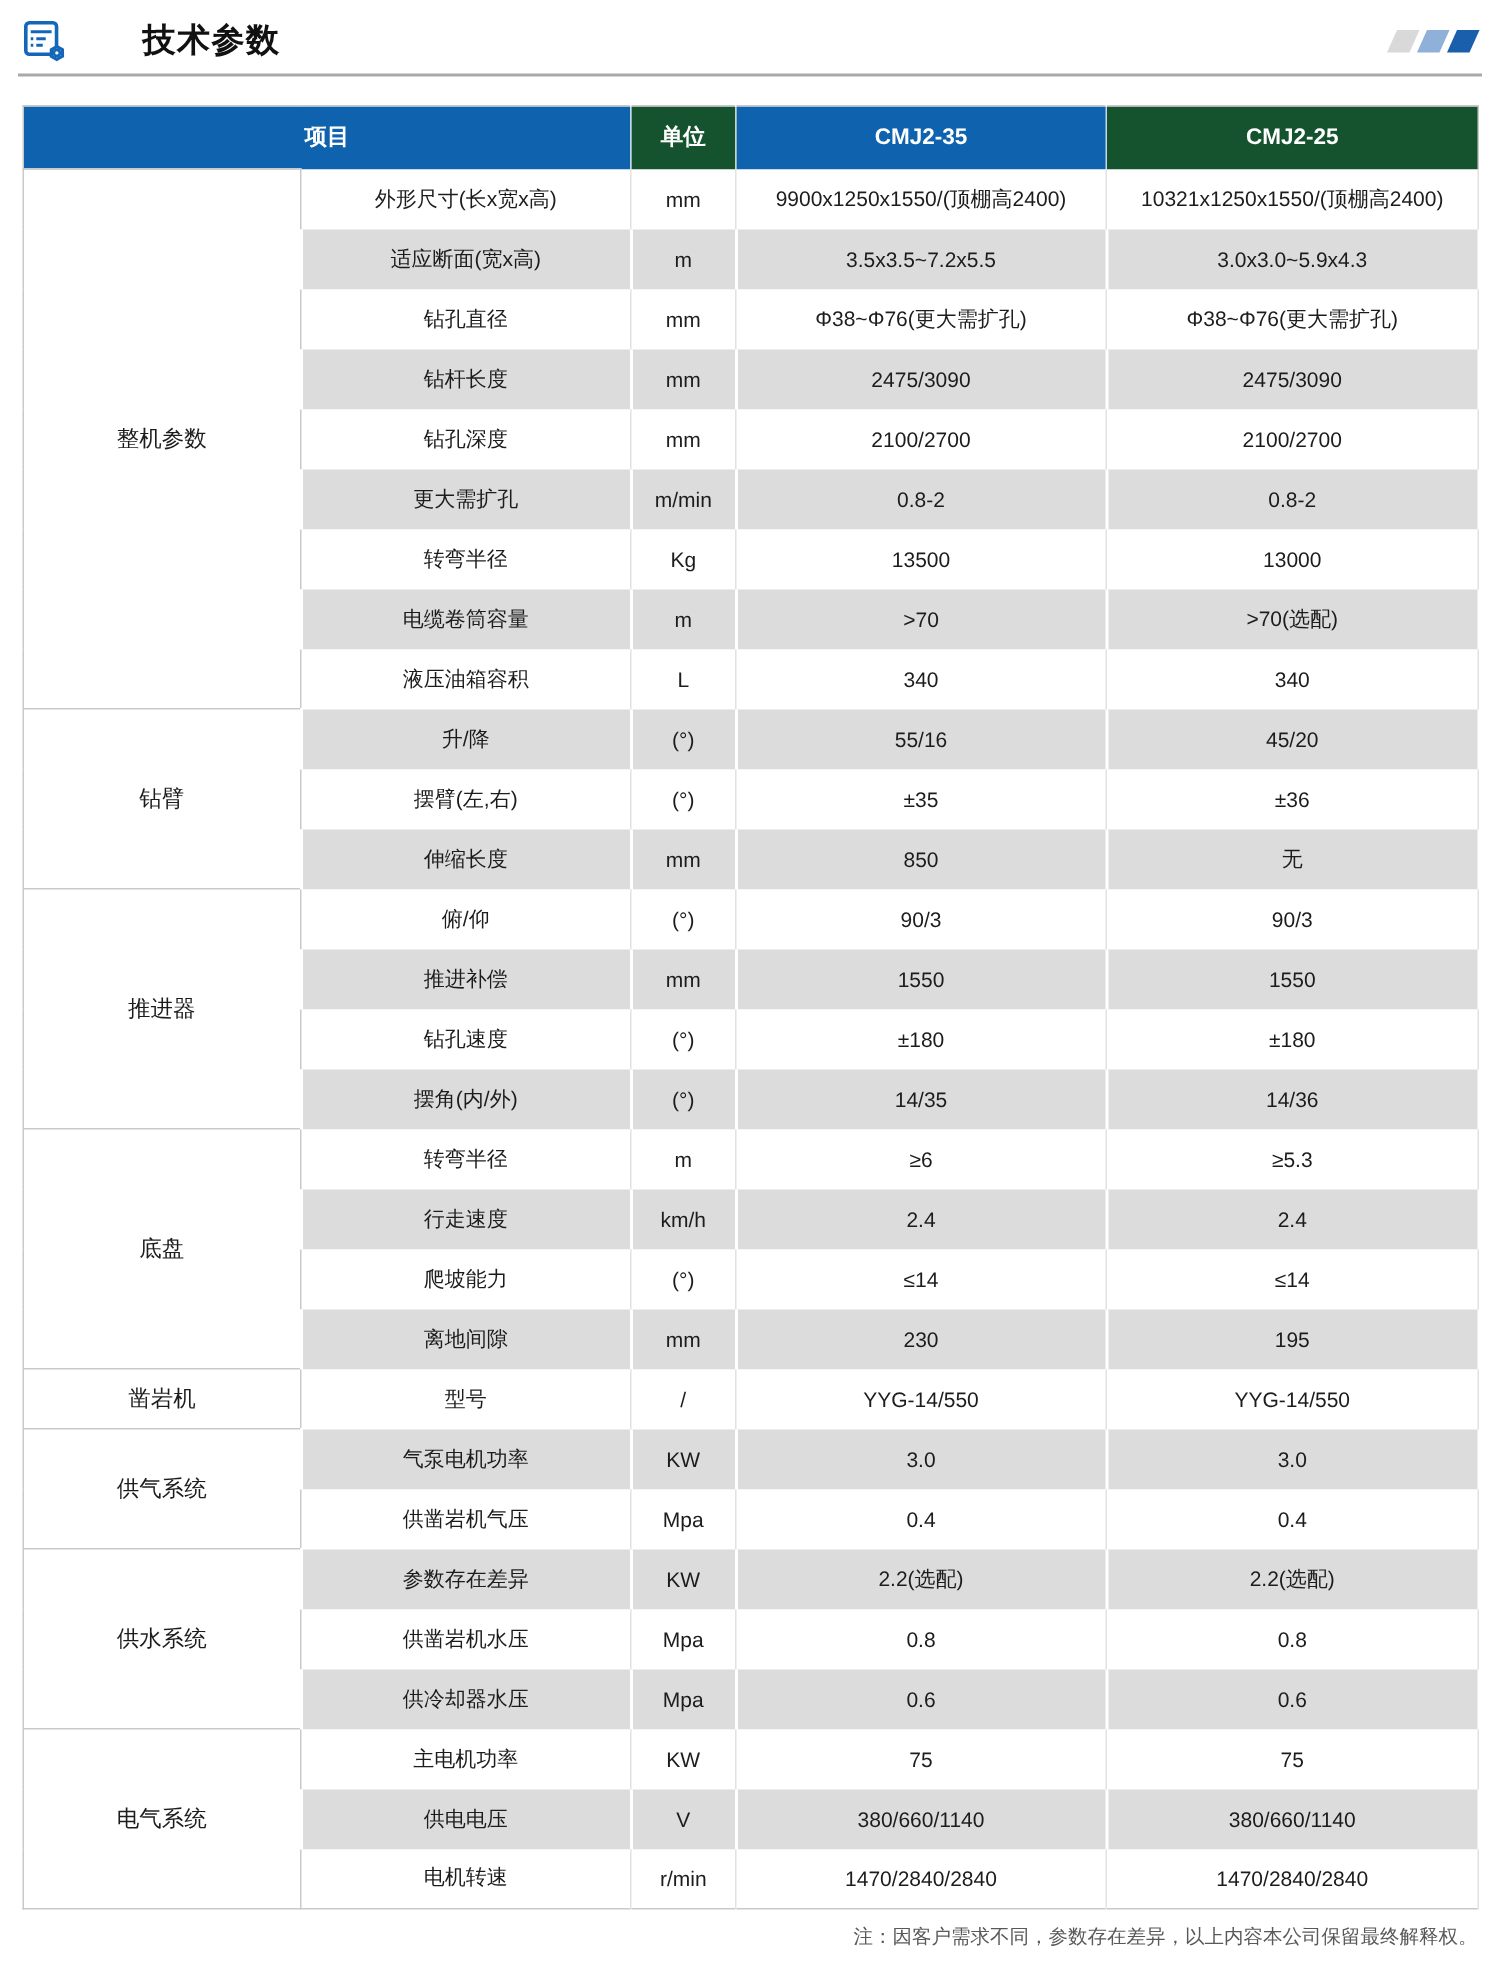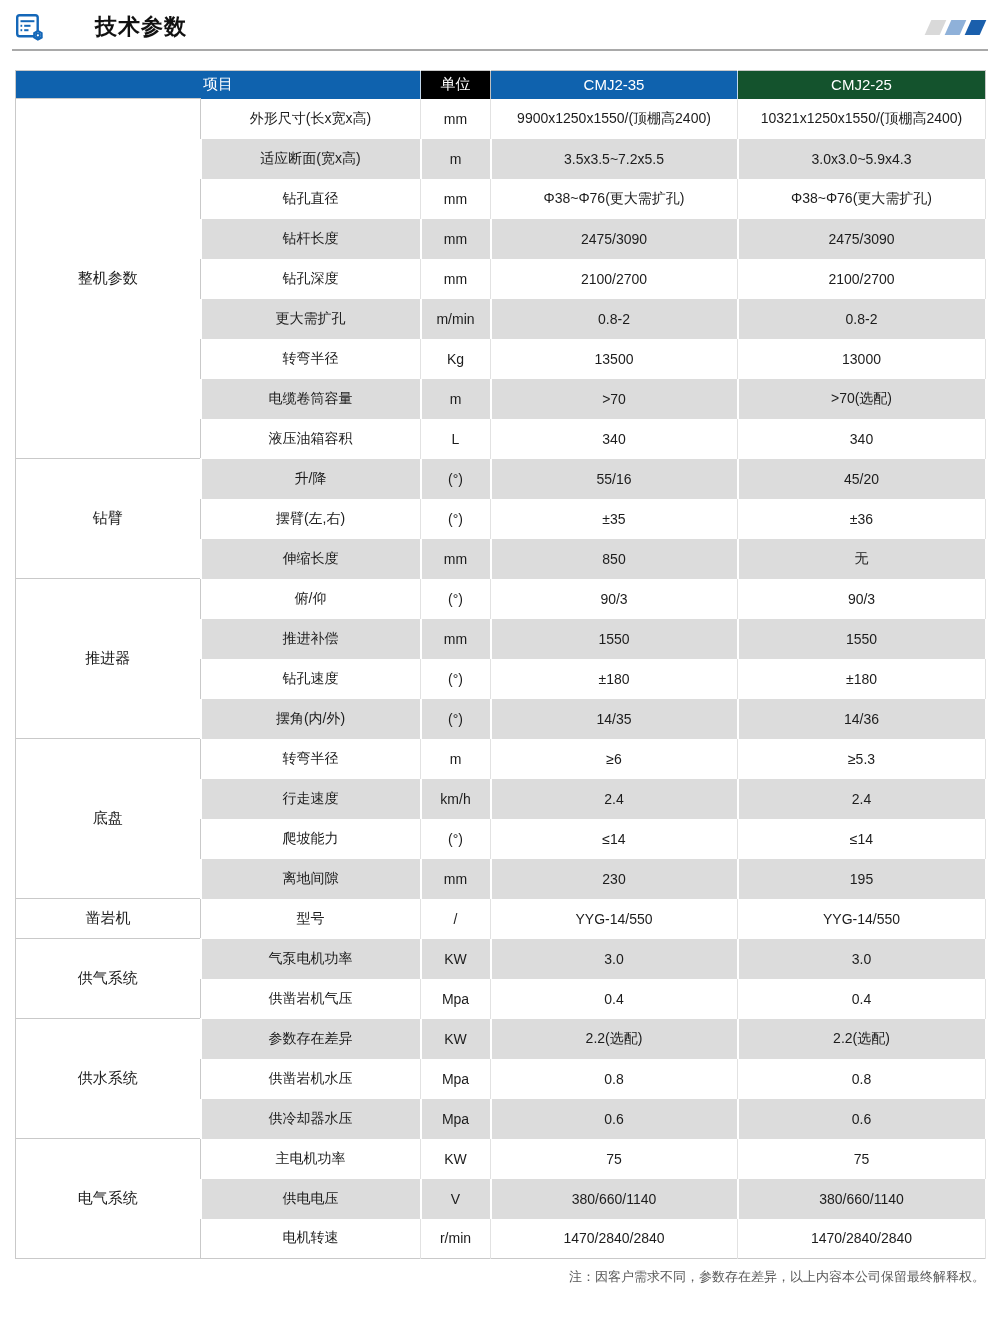--- a/index.html
+++ b/index.html
@@ -11,21 +11,21 @@
   .hdr { margin:0 12px 0 12px; padding:12px 3px 7px 3px;
          border-bottom:2px solid #a9a9a9; display:flex; align-items:center; position:relative;gap:43px; }
   .hdr .ticon { width:30px; height:30px; margin-right:7px; flex:0 0 auto; }
   .hdr h1 { font-size:22px; font-weight:bold; color:#111; letter-spacing:1px; }
   .deco { position:absolute; right:5px; bottom:14px; display:flex; }
   .deco span { width:15px; height:15px; margin-left:5px; transform:skewX(-24deg); display:block; }
 
   
   table { width:970px; margin:19px 15px 0 15px; border-collapse:collapse;
           table-layout:fixed; border:1px solid #c9c9c9; }
-  thead th { height:28px; color:#ffffff; font-size:15px; font-weight:normal;
+  thead th { height:42px; color:#ffffff; font-size:15px; font-weight:bold;
              text-align:center; vertical-align:middle;
              border-right:1px solid rgba(255,255,255,.75); }
   thead th:last-child { border-right:none; }
   td { height:40px; text-align:center; vertical-align:middle; font-size:14px; color:#1c1c1c; }
   td.section { background:#ffffff; border:1px solid #c9c9c9; font-size:15px; }
   tr.white td.data { background:#ffffff; border-left:1px solid #e2e2e2; border-right:1px solid #e2e2e2; }
   tr.gray  td.data { background:#dcdcdc; border-left:2px solid #ffffff; border-right:2px solid #ffffff; }
   td.data:last-child { border-right:none; }
 
   
@@ -59,21 +59,21 @@
     <colgroup>
       <col style="width:185px">
         <col style="width:220px">
         <col style="width:70px">
       <col style="width:247px">
         <col style="width:248px">
     </colgroup>
     <thead>
       <tr>
         <th colspan="2" style="background: rgb(15, 98, 174);">项目</th>
-        <th style="background: #000000;">单位</th>
+        <th style="background: #14532d;">单位</th>
         <th style="background: rgb(15, 98, 174);">CMJ2-35</th>
         <th style="background: #14532d;">CMJ2-25</th>
       </tr>
     </thead>
     <tbody id="tbody">
         <tr class="white">
           <td class="section" rowspan="9">整机参数</td>
           <td class="data">外形尺寸(长x宽x高)</td>
           <td class="data">mm</td>
           <td class="data">9900x1250x1550/(顶棚高2400)</td>

